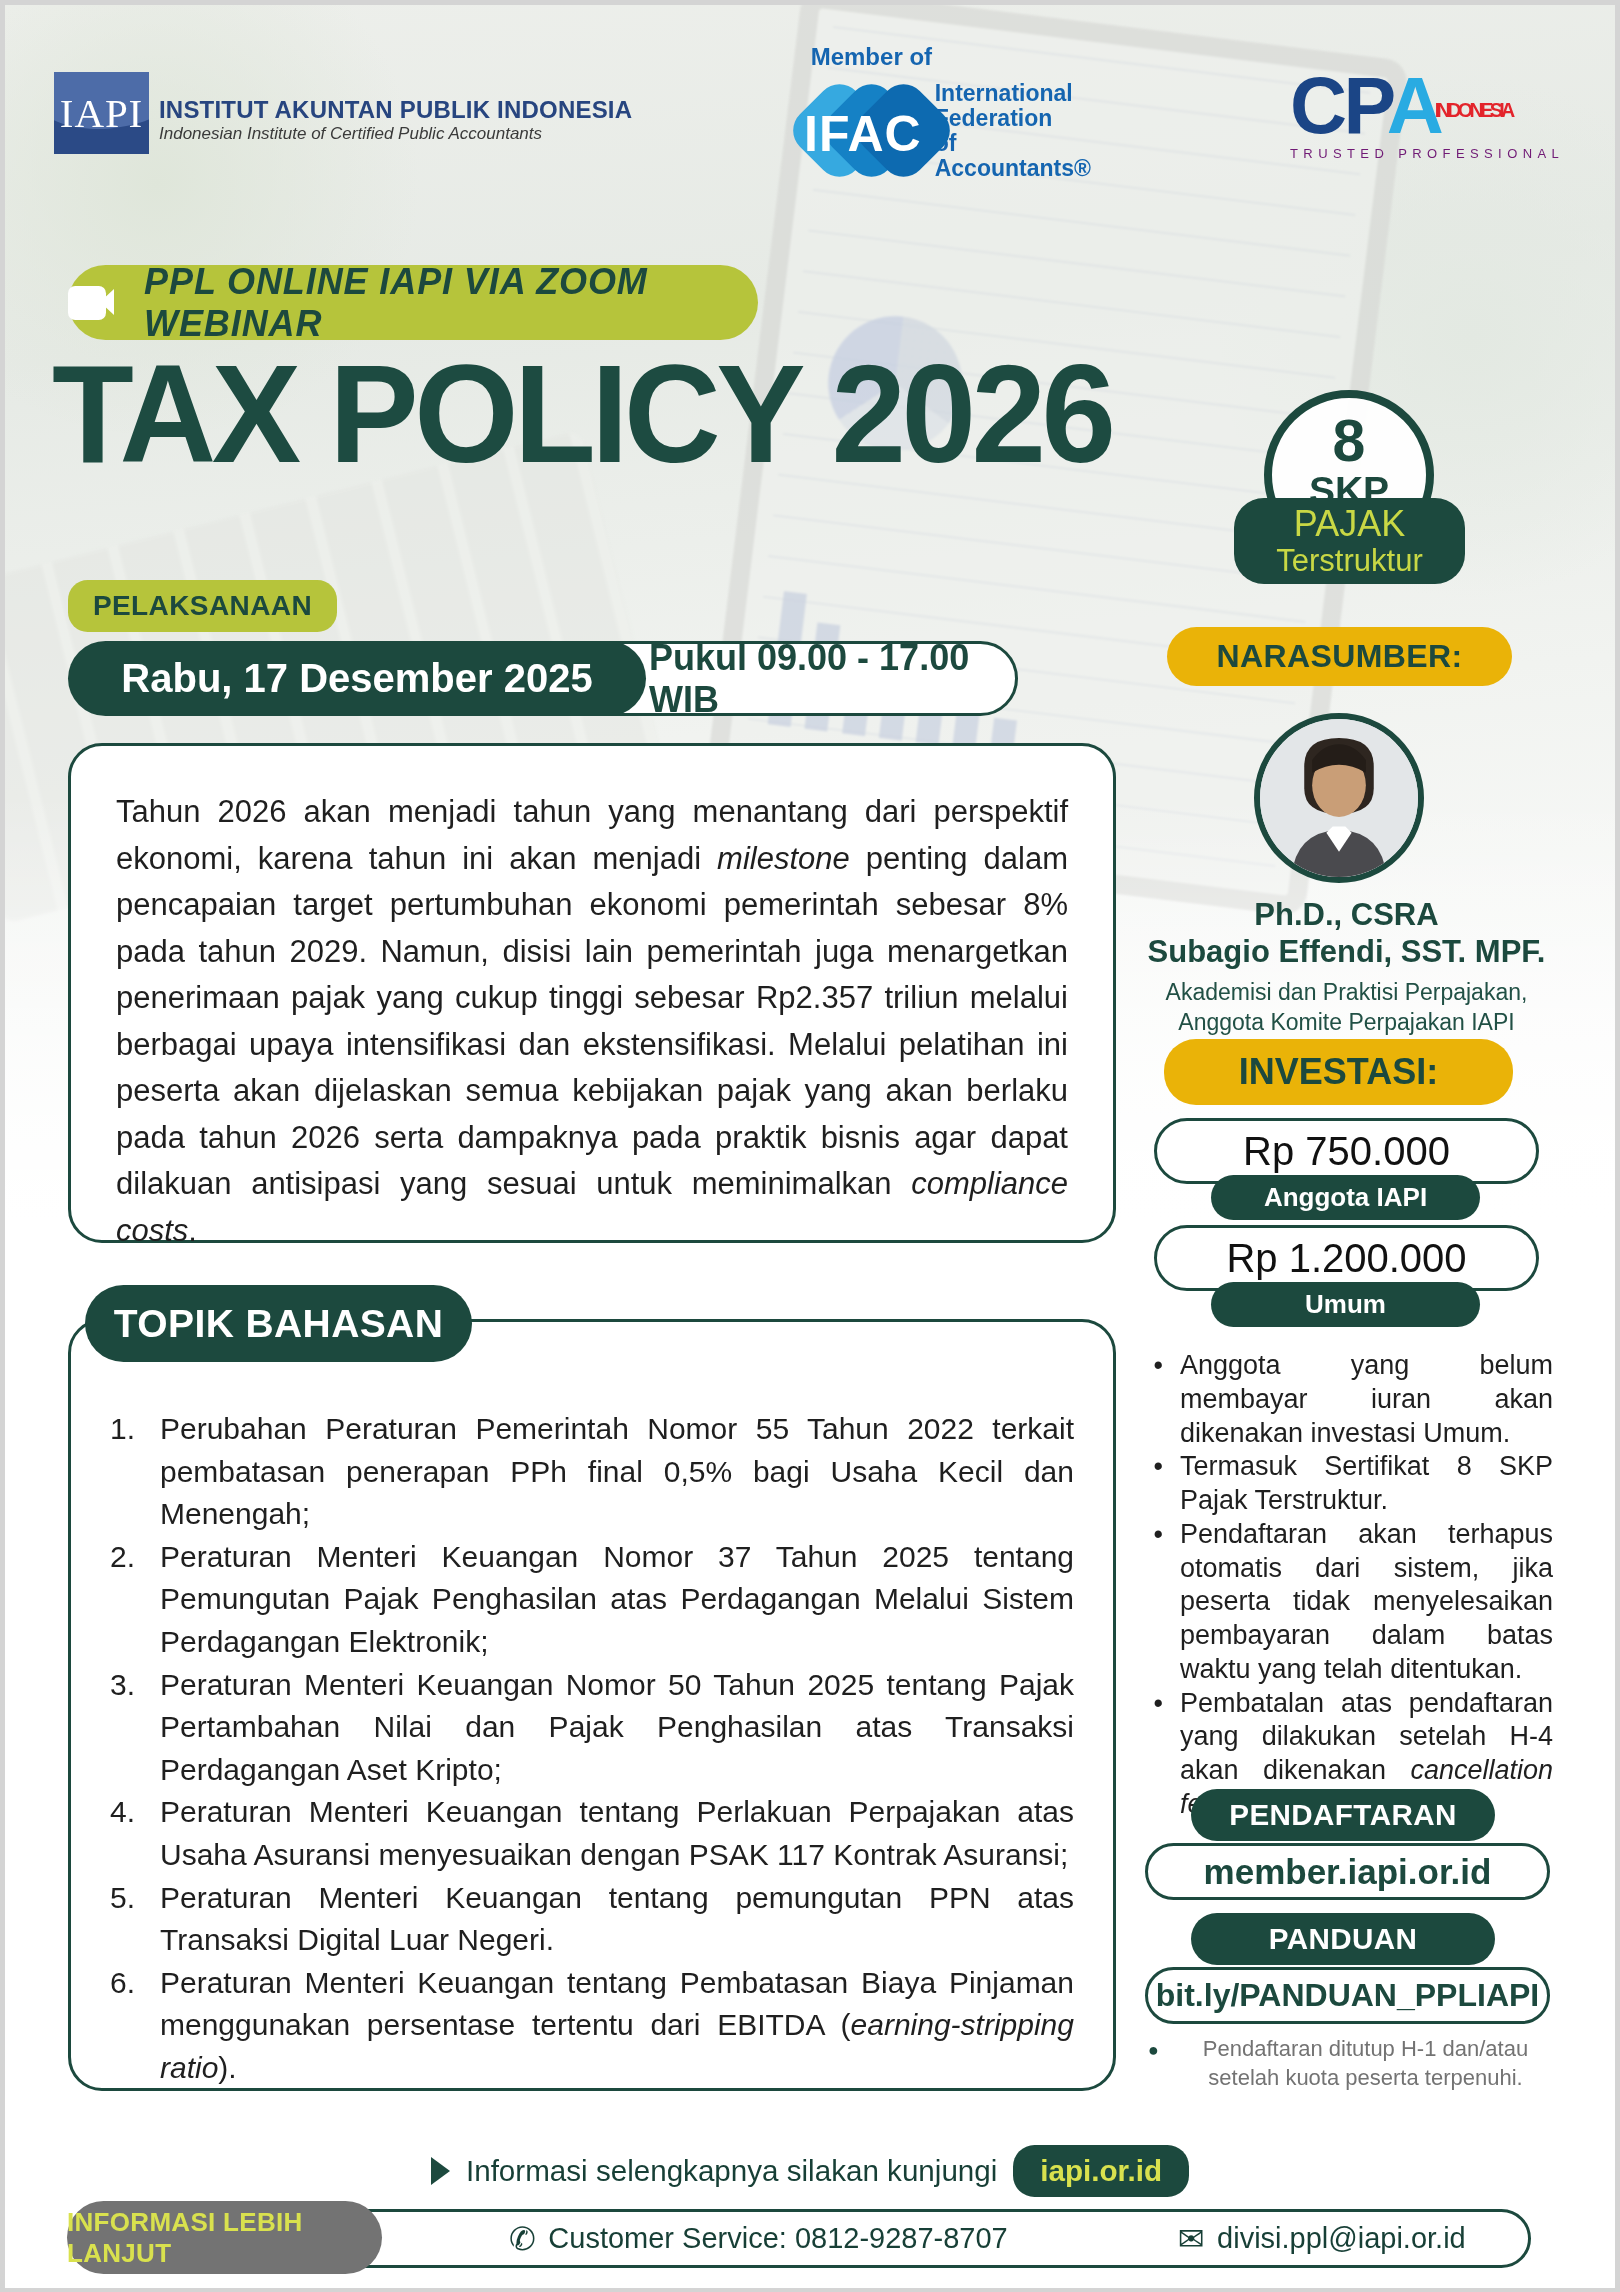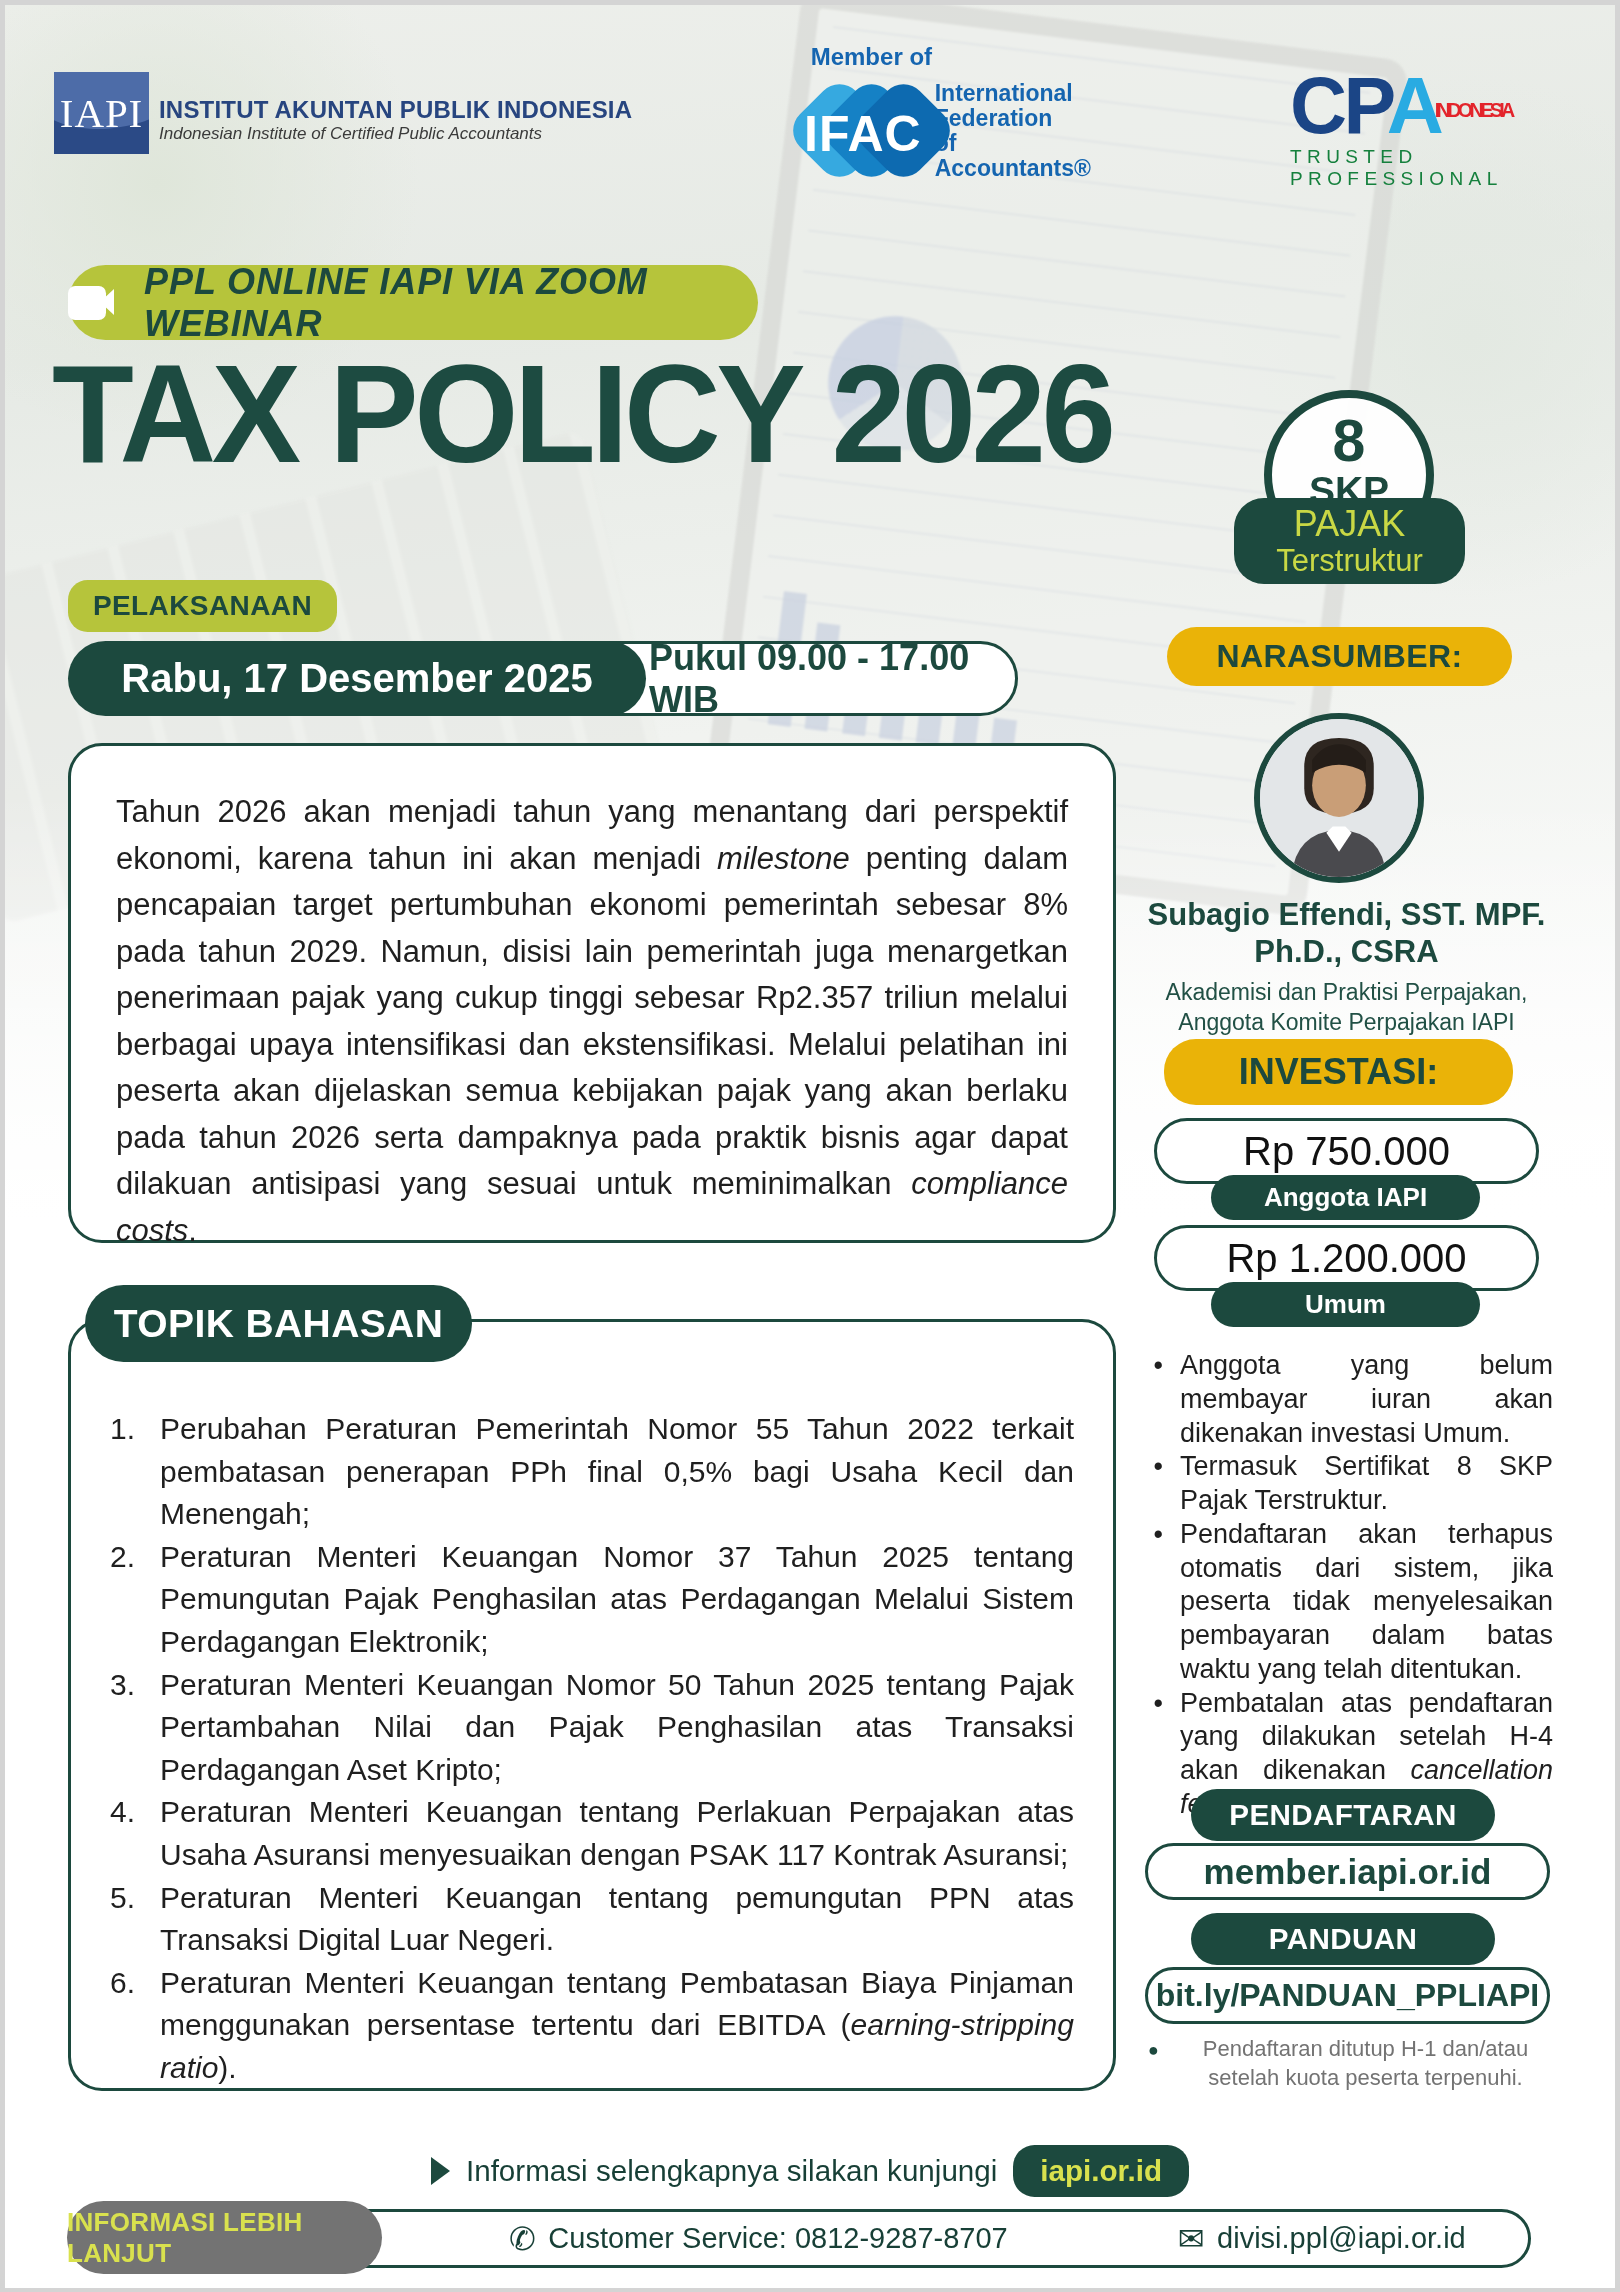--- a/index.html
+++ b/index.html
@@ -53,21 +53,21 @@
   .ifac-emblem i:nth-child(3){left:64px;background:#0d6ab0;}
   .ifac-emblem b{position:absolute;left:0;right:0;top:30px;text-align:center;color:#fff;
      font-size:50px;letter-spacing:0.9px;}
   .ifac-words{color:#1565b0;font-weight:bold;font-size:23px;line-height:1.1;margin-left:9px;}
 
   .cpa{position:absolute;left:1290px;top:70px;width:296px;}
   .cpa-text{font-size:79px;font-weight:800;letter-spacing:-3.6px;line-height:.9;}
   .cpa-text .cp{color:#1b4586;}
   .cpa-text .a{color:#29abe2;}
   .cpa-indo{display:inline-block;color:#e3242b;font-weight:bold;font-size:19.7px;margin-left:-5.4px;vertical-align:16px;}
-  .cpa-tag{color:#15803d;font-size:19px;letter-spacing:5.4px;margin-top:5.4px;}
+  .cpa-tag{color:#701a75;font-size:13px;letter-spacing:5.4px;margin-top:5.4px;}
 
   
   .ppl{position:absolute;left:68px;top:265px;width:690px;height:75px;background:#b6c43b;
      border-radius:38px;display:flex;align-items:center;justify-content:center;gap:30px;}
   .cam{width:52px;height:34px;position:relative;}
   .cam .body{position:absolute;left:0;top:0;width:38px;height:34px;background:#fff;border-radius:7.2px;}
   .cam .lens{position:absolute;right:0;top:3.6px;width:0;height:0;
      border-right:14.3px solid #fff;border-top:13.4px solid transparent;border-bottom:13.4px solid transparent;}
   .ppl-text{color:#1c493e;font-size:36px;font-weight:bold;font-style:italic;letter-spacing:0.9px;}
 
@@ -289,22 +289,22 @@
       <svg viewBox="0 0 100 100" width="158" height="158">
         <rect width="100" height="100" fill="#e3e6e8"></rect>
         <path d="M28 30 Q28 12 50 12 Q72 12 72 30 L72 44 Q72 60 50 60 Q28 60 28 44 Z" fill="#2e2620"></path>
         <ellipse cx="50" cy="42" rx="17" ry="20" fill="#c99e77"></ellipse>
         <path d="M33 34 Q50 24 67 34 L67 26 Q60 16 50 16 Q40 16 33 26 Z" fill="#241d18"></path>
         <path d="M20 100 Q22 72 50 70 Q78 72 80 100 Z" fill="#4a4a4e"></path>
         <path d="M42 72 L50 84 L58 72 L54 68 L46 68 Z" fill="#ffffff"></path>
       </svg>
     </div>
     <div class="speaker-name">
+      <div>Ph.D., CSRA</div>
       <div>Subagio Effendi, SST. MPF.</div>
-      <div>Ph.D., CSRA</div>
     </div>
     <div class="speaker-role">Akademisi dan Praktisi Perpajakan, Anggota Komite Perpajakan IAPI</div>
 
     <div class="pill-lime investasi-pill">INVESTASI:</div>
     <div class="price price1">Rp 750.000</div>
     <div class="price-tag tag1">Anggota IAPI</div>
     <div class="price price2">Rp 1.200.000</div>
     <div class="price-tag tag2">Umum</div>
 
     <ul class="notes">

